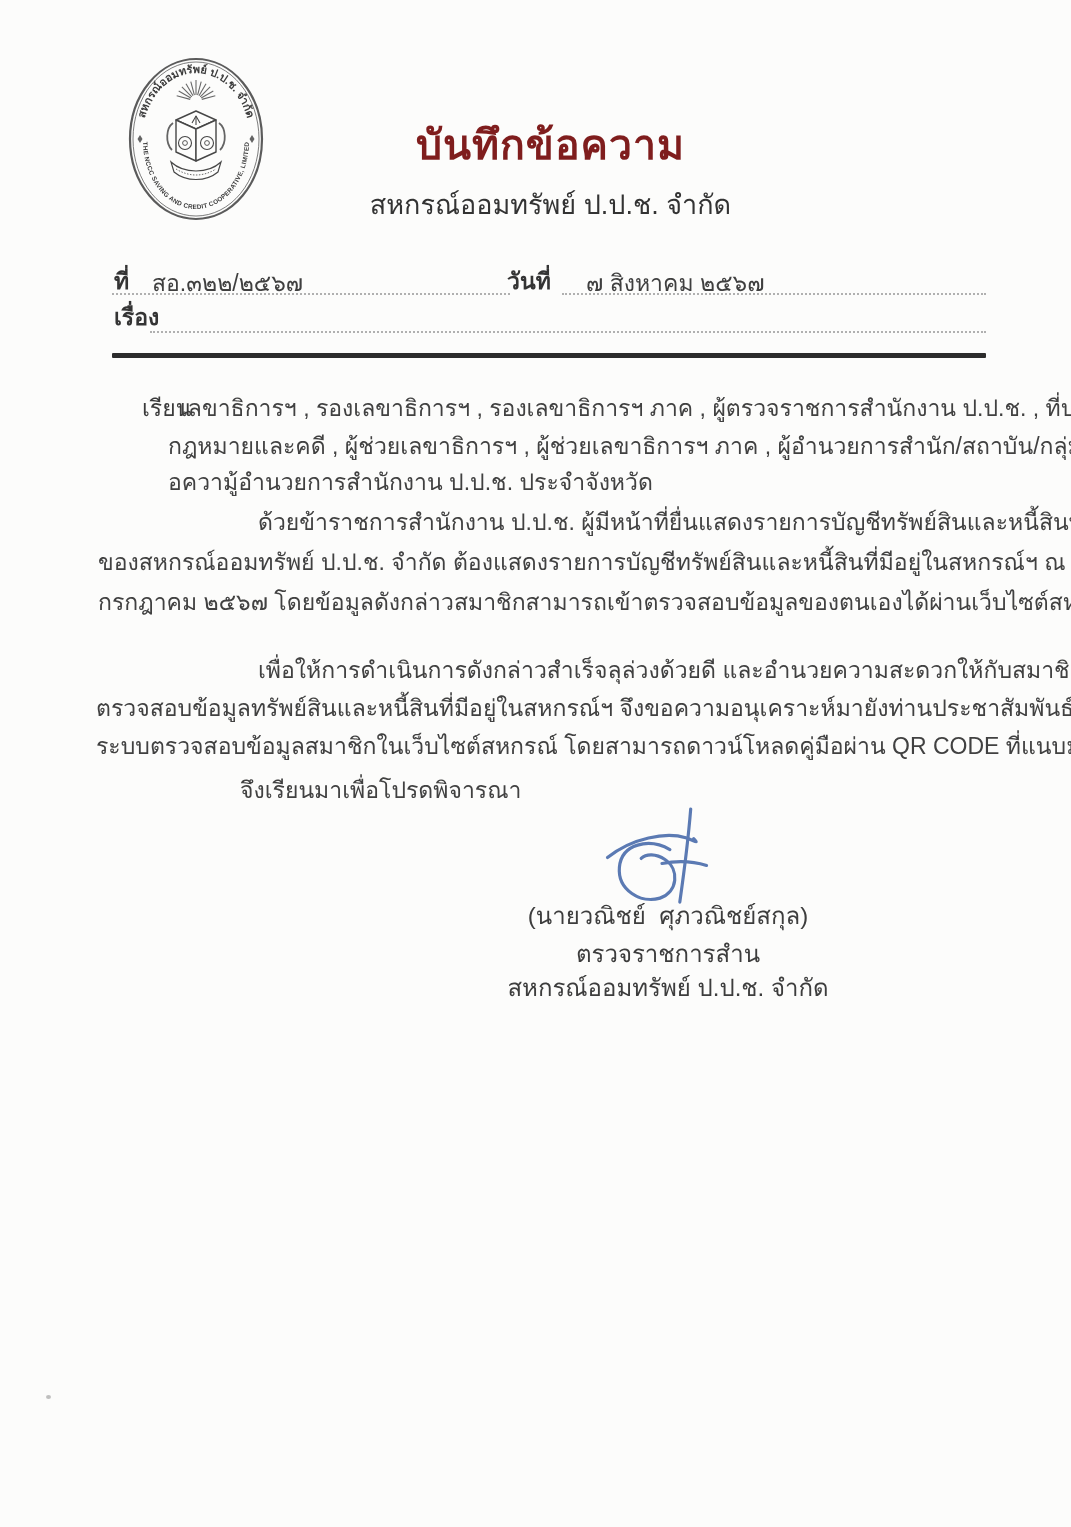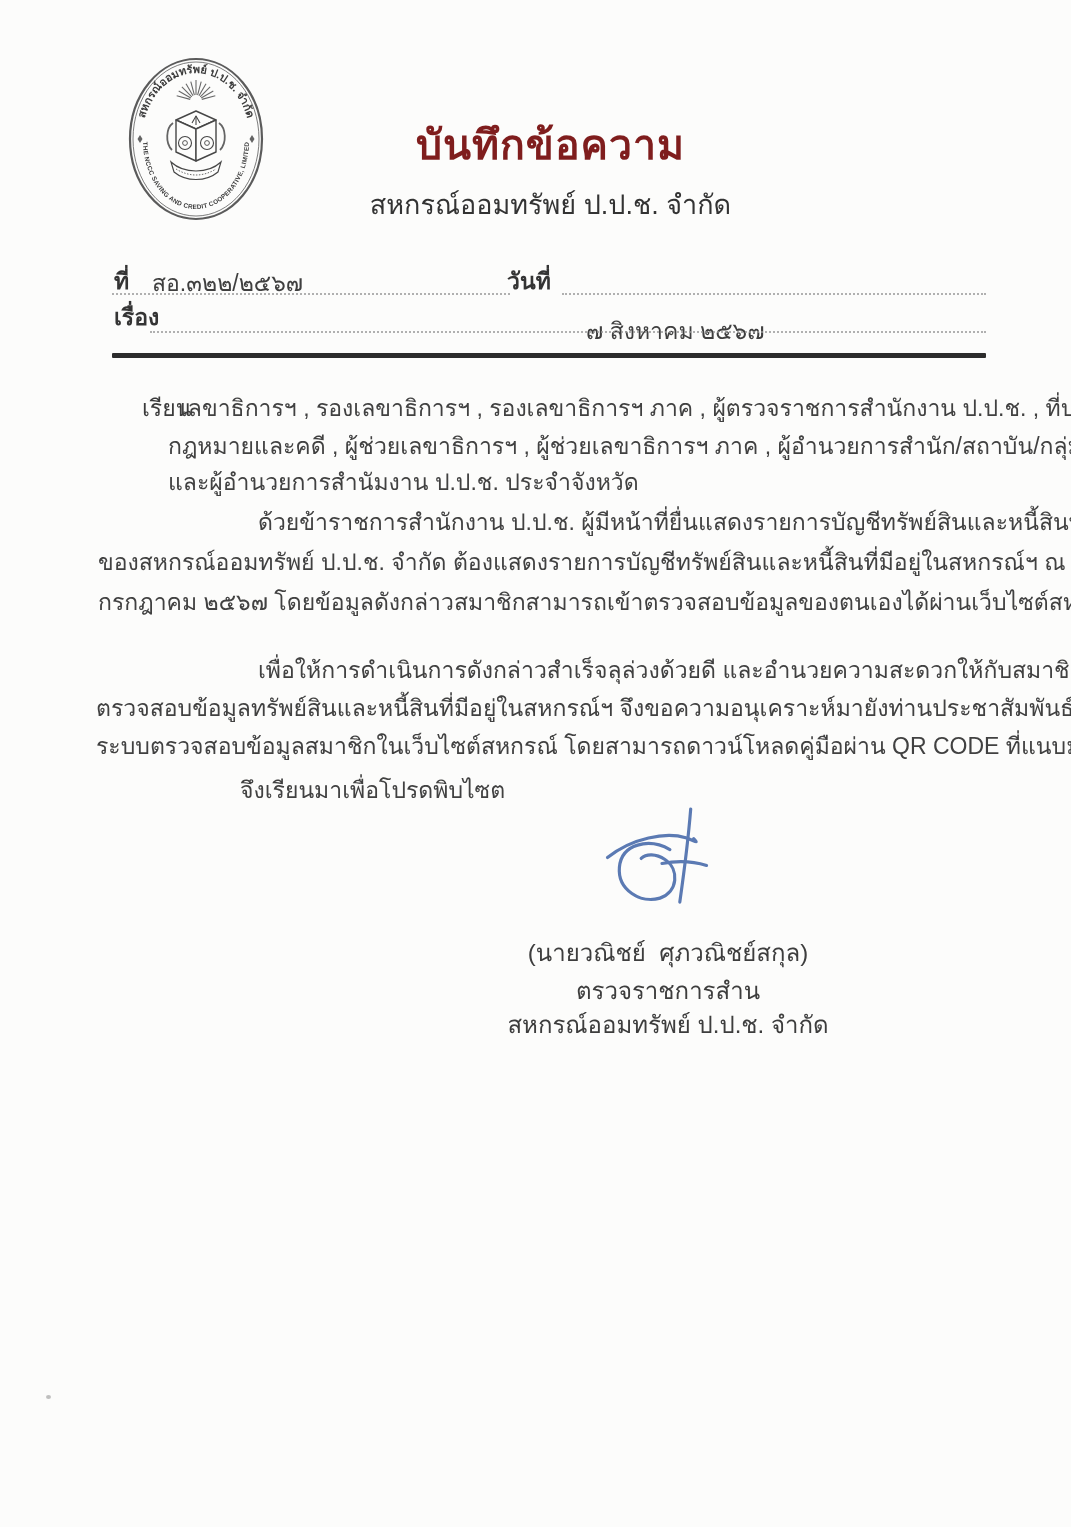--- a/index.html
+++ b/index.html
@@ -13,21 +13,21 @@
   }
   .abs{position:absolute;}
   .center-band{position:absolute;left:30px;right:0;text-align:center;}
   .doc-title{top:112px;font-size:41px;font-weight:bold;color:#7f1d1d;letter-spacing:1px;}
   .doc-subtitle{top:183px;font-size:27px;color:#333333;}
   .lbl{font-weight:bold;color:#343434;}
   .txt,.lbl{font-size:23px;white-space:nowrap;}
   .line{position:absolute;font-size:23px;color:#414141;white-space:nowrap;}
   .dots{position:absolute;height:0;border-bottom:2px dotted #979797;opacity:.75;}
   .rule{position:absolute;background:#2c2c2c;height:5px;border-radius:1px;}
-  .sig-line{position:absolute;left:348px;width:640px;text-align:center;font-size:24px;color:#3d3d3d;white-space:pre;margin-top:37px;}
+  .sig-line{position:absolute;left:348px;width:640px;text-align:center;font-size:24px;color:#3d3d3d;white-space:pre;}
   .speck{position:absolute;background:#8d8d8d;border-radius:50%;opacity:.55;}
   svg text{font-family:"Liberation Sans","DejaVu Sans",sans-serif;}
 </style>
 </head>
 <body>
 
 <div class="page">
 
   <svg class="abs" style="left:126px;top:55px;" width="140" height="168" viewBox="0 0 140 168">
     <defs>
@@ -90,42 +90,42 @@
   </svg>
 
   <div class="center-band doc-title">บันทึกข้อความ</div>
   <div class="center-band doc-subtitle">สหกรณ์ออมทรัพย์ ป.ป.ช. จำกัด</div>
 
   <span class="abs lbl" style="left:114px;top:263px;">ที่</span>
   <span class="abs txt" style="left:152px;top:265px;">สอ.๓๒๒/๒๕๖๗</span>
   <div class="dots" style="left:112px;top:293px;width:398px;"></div>
 
   <span class="abs lbl" style="left:507px;top:263px;">วันที่</span>
-  <span class="abs txt" style="left:586px;top:265px;margin-top:48px;">๗ สิงหาคม ๒๕๖๗</span>
+  <span class="abs txt" style="left:586px;top:265px;">๗ สิงหาคม ๒๕๖๗</span>
   <div class="dots" style="left:562px;top:293px;width:424px;"></div>
 
   <span class="abs lbl" style="left:114px;top:299px;">เรื่อง</span>
   <div class="dots" style="left:150px;top:331px;width:836px;"></div>
 
   <div class="rule" style="left:112px;top:353px;width:874px;"></div>
 
   <span class="abs txt" style="left:114px;top:390px;color:#3a3a3a;margin-left:28px;">เรียน</span>
   <div class="line" style="left:180px;top:390px;">เลขาธิการฯ , รองเลขาธิการฯ , รองเลขาธิการฯ ภาค , ผู้ตรวจราชการสำนักงาน ป.ป.ช. , ที่ปรึกษาด้าน</div>
   <div class="line" style="left:168px;top:428px;">กฎหมายและคดี , ผู้ช่วยเลขาธิการฯ , ผู้ช่วยเลขาธิการฯ ภาค , ผู้อำนวยการสำนัก/สถาบัน/กลุ่มงาน</div>
-  <div class="line" style="left:168px;top:464px;">และผู้อำนวยการสำนัมงาน ป.ป.ช. ประจำจังหวัด</div>
+  <div class="line" style="left:168px;top:464px;">อความู้อำนวยการสำนักงาน ป.ป.ช. ประจำจังหวัด</div>
 
   <div class="line" style="left:258px;top:504px;">ด้วยข้าราชการสำนักงาน ป.ป.ช. ผู้มีหน้าที่ยื่นแสดงรายการบัญชีทรัพย์สินและหนี้สินที่เป็นสมาชิก</div>
   <div class="line" style="left:98px;top:544px;">ของสหกรณ์ออมทรัพย์ ป.ป.ช. จำกัด ต้องแสดงรายการบัญชีทรัพย์สินและหนี้สินที่มีอยู่ในสหกรณ์ฯ ณ วันที่ ๒๒</div>
   <div class="line" style="left:98px;top:584px;">กรกฎาคม ๒๕๖๗ โดยข้อมูลดังกล่าวสมาชิกสามารถเข้าตรวจสอบข้อมูลของตนเองได้ผ่านเว็บไซต์สหกรณ์</div>
 
   <div class="line" style="left:258px;top:652px;">เพื่อให้การดำเนินการดังกล่าวสำเร็จลุล่วงด้วยดี และอำนวยความสะดวกให้กับสมาชิกในการ</div>
   <div class="line" style="left:96px;top:690px;">ตรวจสอบข้อมูลทรัพย์สินและหนี้สินที่มีอยู่ในสหกรณ์ฯ จึงขอความอนุเคราะห์มายังท่านประชาสัมพันธ์การเข้า</div>
   <div class="line" style="left:96px;top:728px;">ระบบตรวจสอบข้อมูลสมาชิกในเว็บไซต์สหกรณ์ โดยสามารถดาวน์โหลดคู่มือผ่าน QR CODE ที่แนบมาพร้อมนี้</div>
 
-  <div class="line" style="left:240px;top:772px;">จึงเรียนมาเพื่อโปรดพิบไซต</div>
+  <div class="line" style="left:240px;top:772px;">จึงเรียนมาเพื่อโปรดพิจารณา</div>
 
   <svg class="abs" style="left:594px;top:806px;" width="132" height="104" viewBox="0 0 132 105">
     <g stroke="#4e6fad" stroke-width="3.2" fill="none" stroke-linecap="round" stroke-linejoin="round" opacity="0.92">
       <path d="M97,3 C95,28 91,62 86,97"></path>
       <path d="M76,44 C55,32 27,38 25,62 C23,85 47,99 66,93 C84,87 86,64 71,54 C62,48 52,48 47,53"></path>
       <path d="M13,52 C38,32 72,26 92,32 C101,35 106,39 100,33"></path>
       <path d="M68,58 C84,55 100,56 113,60"></path>
     </g>
   </svg>
 

